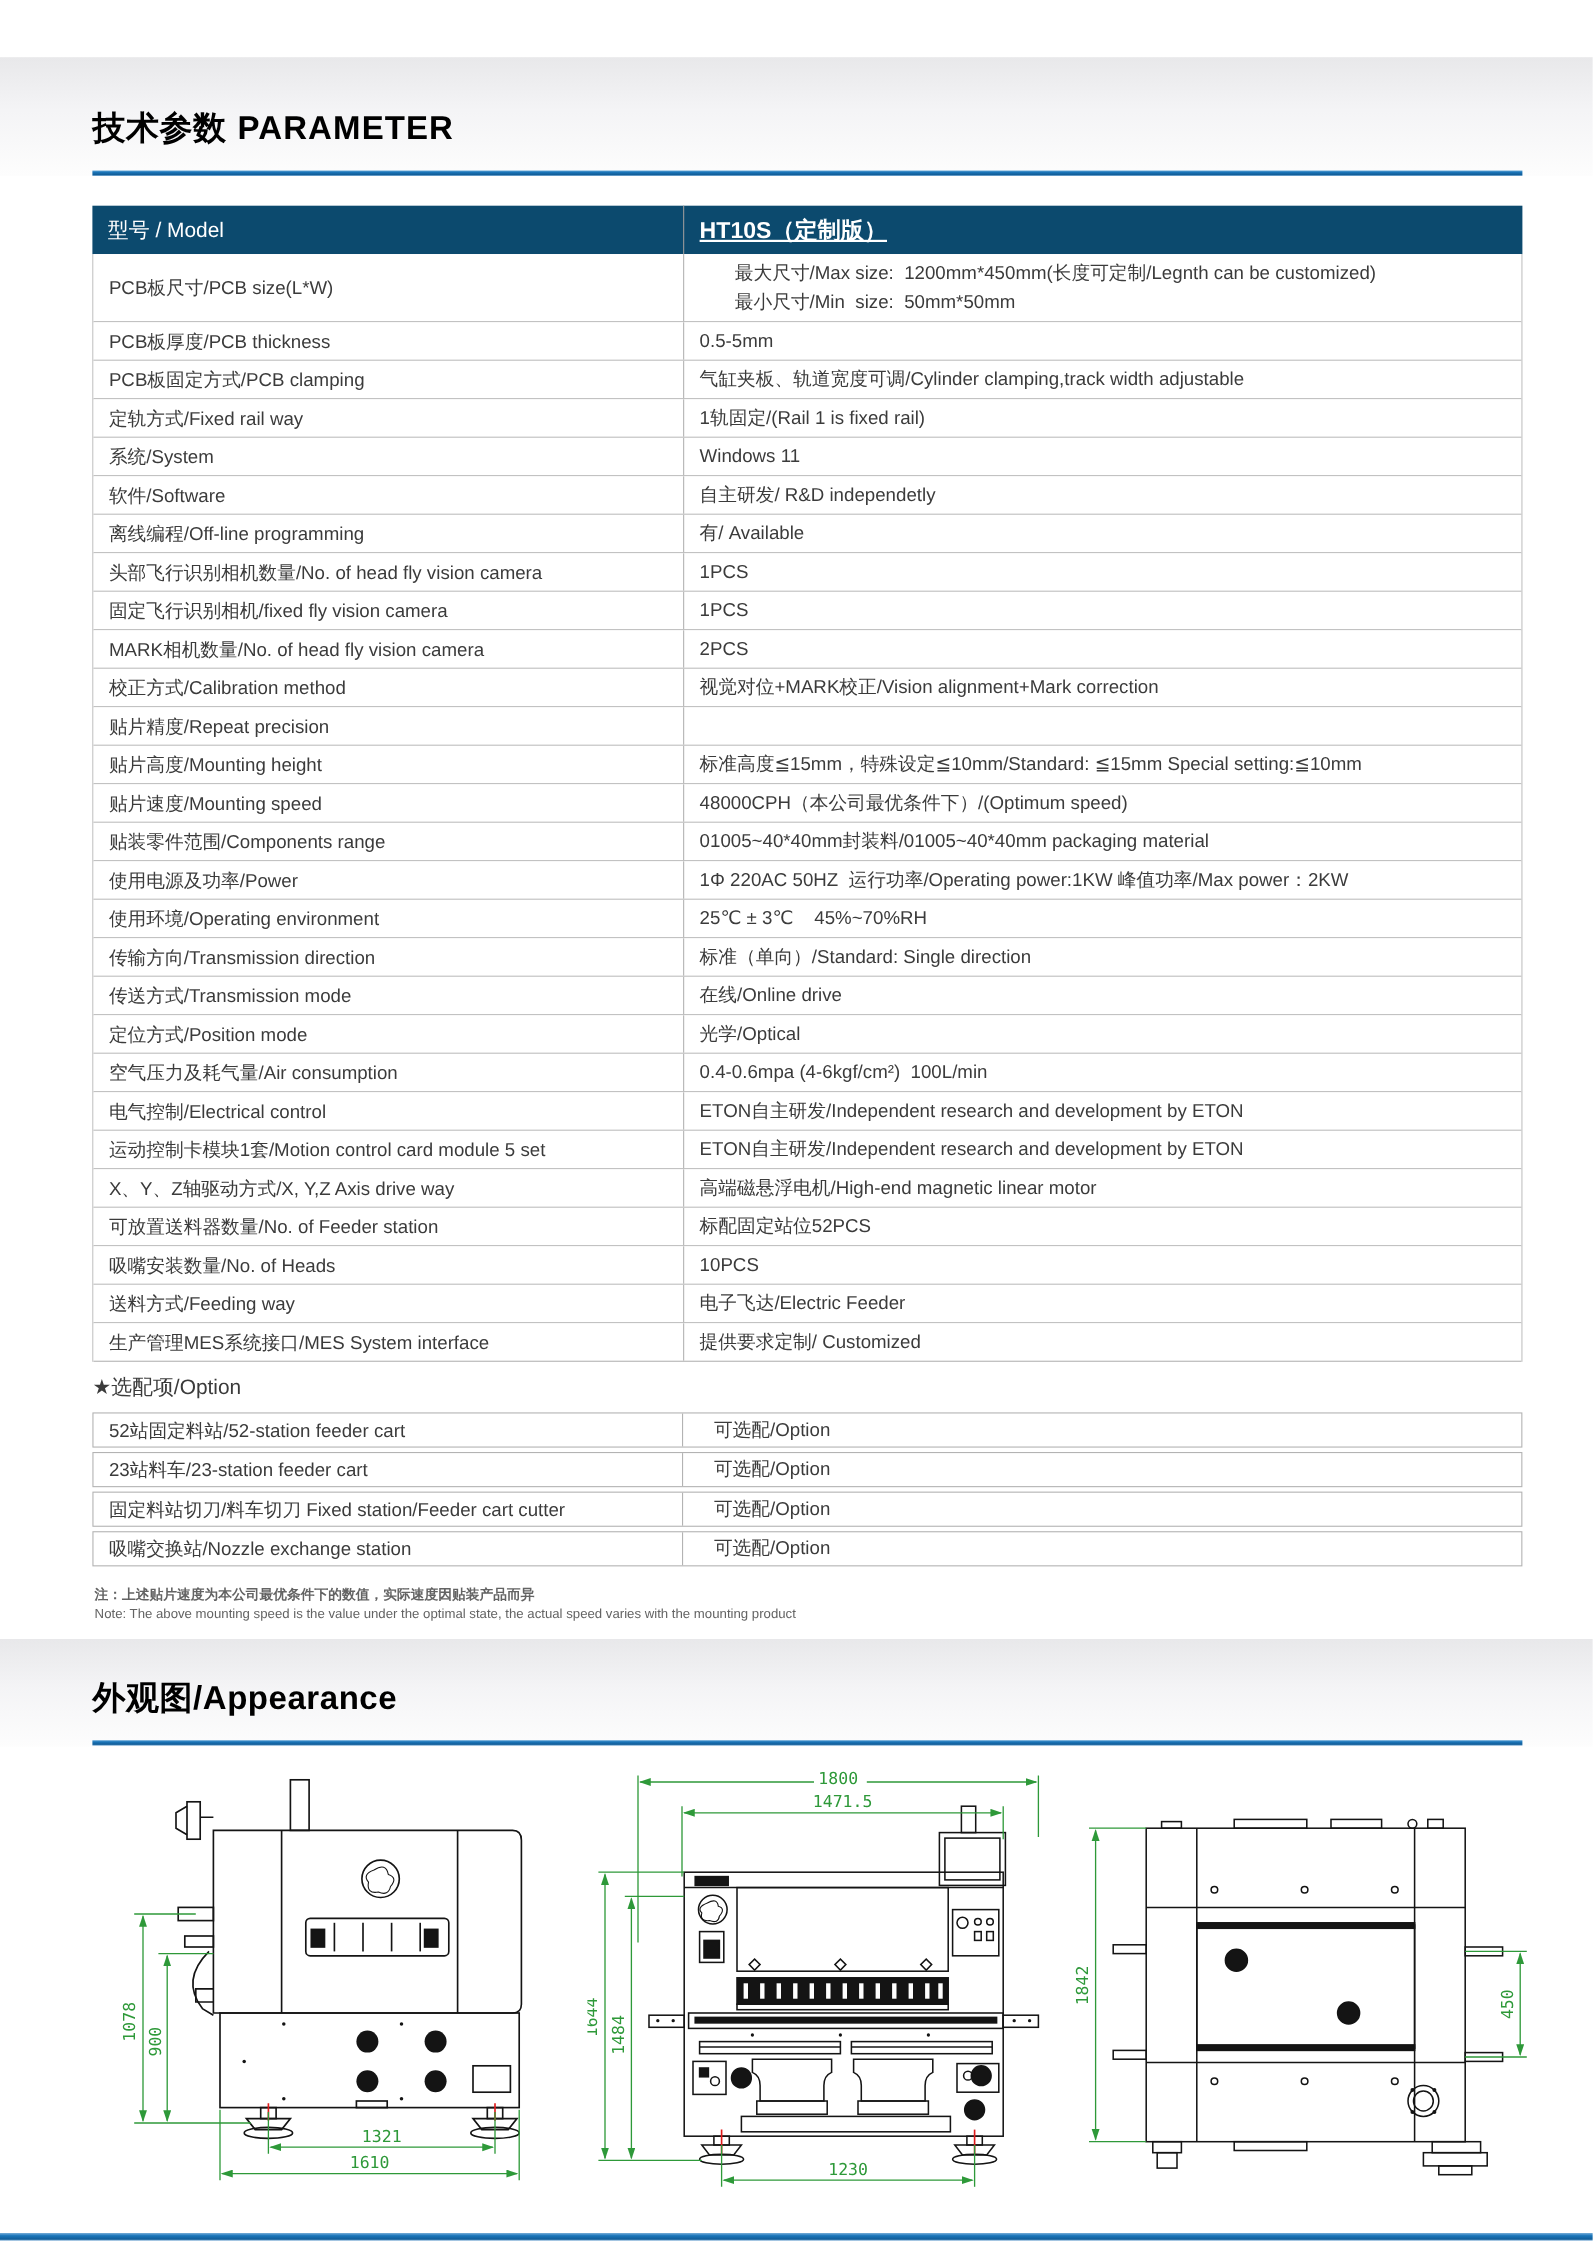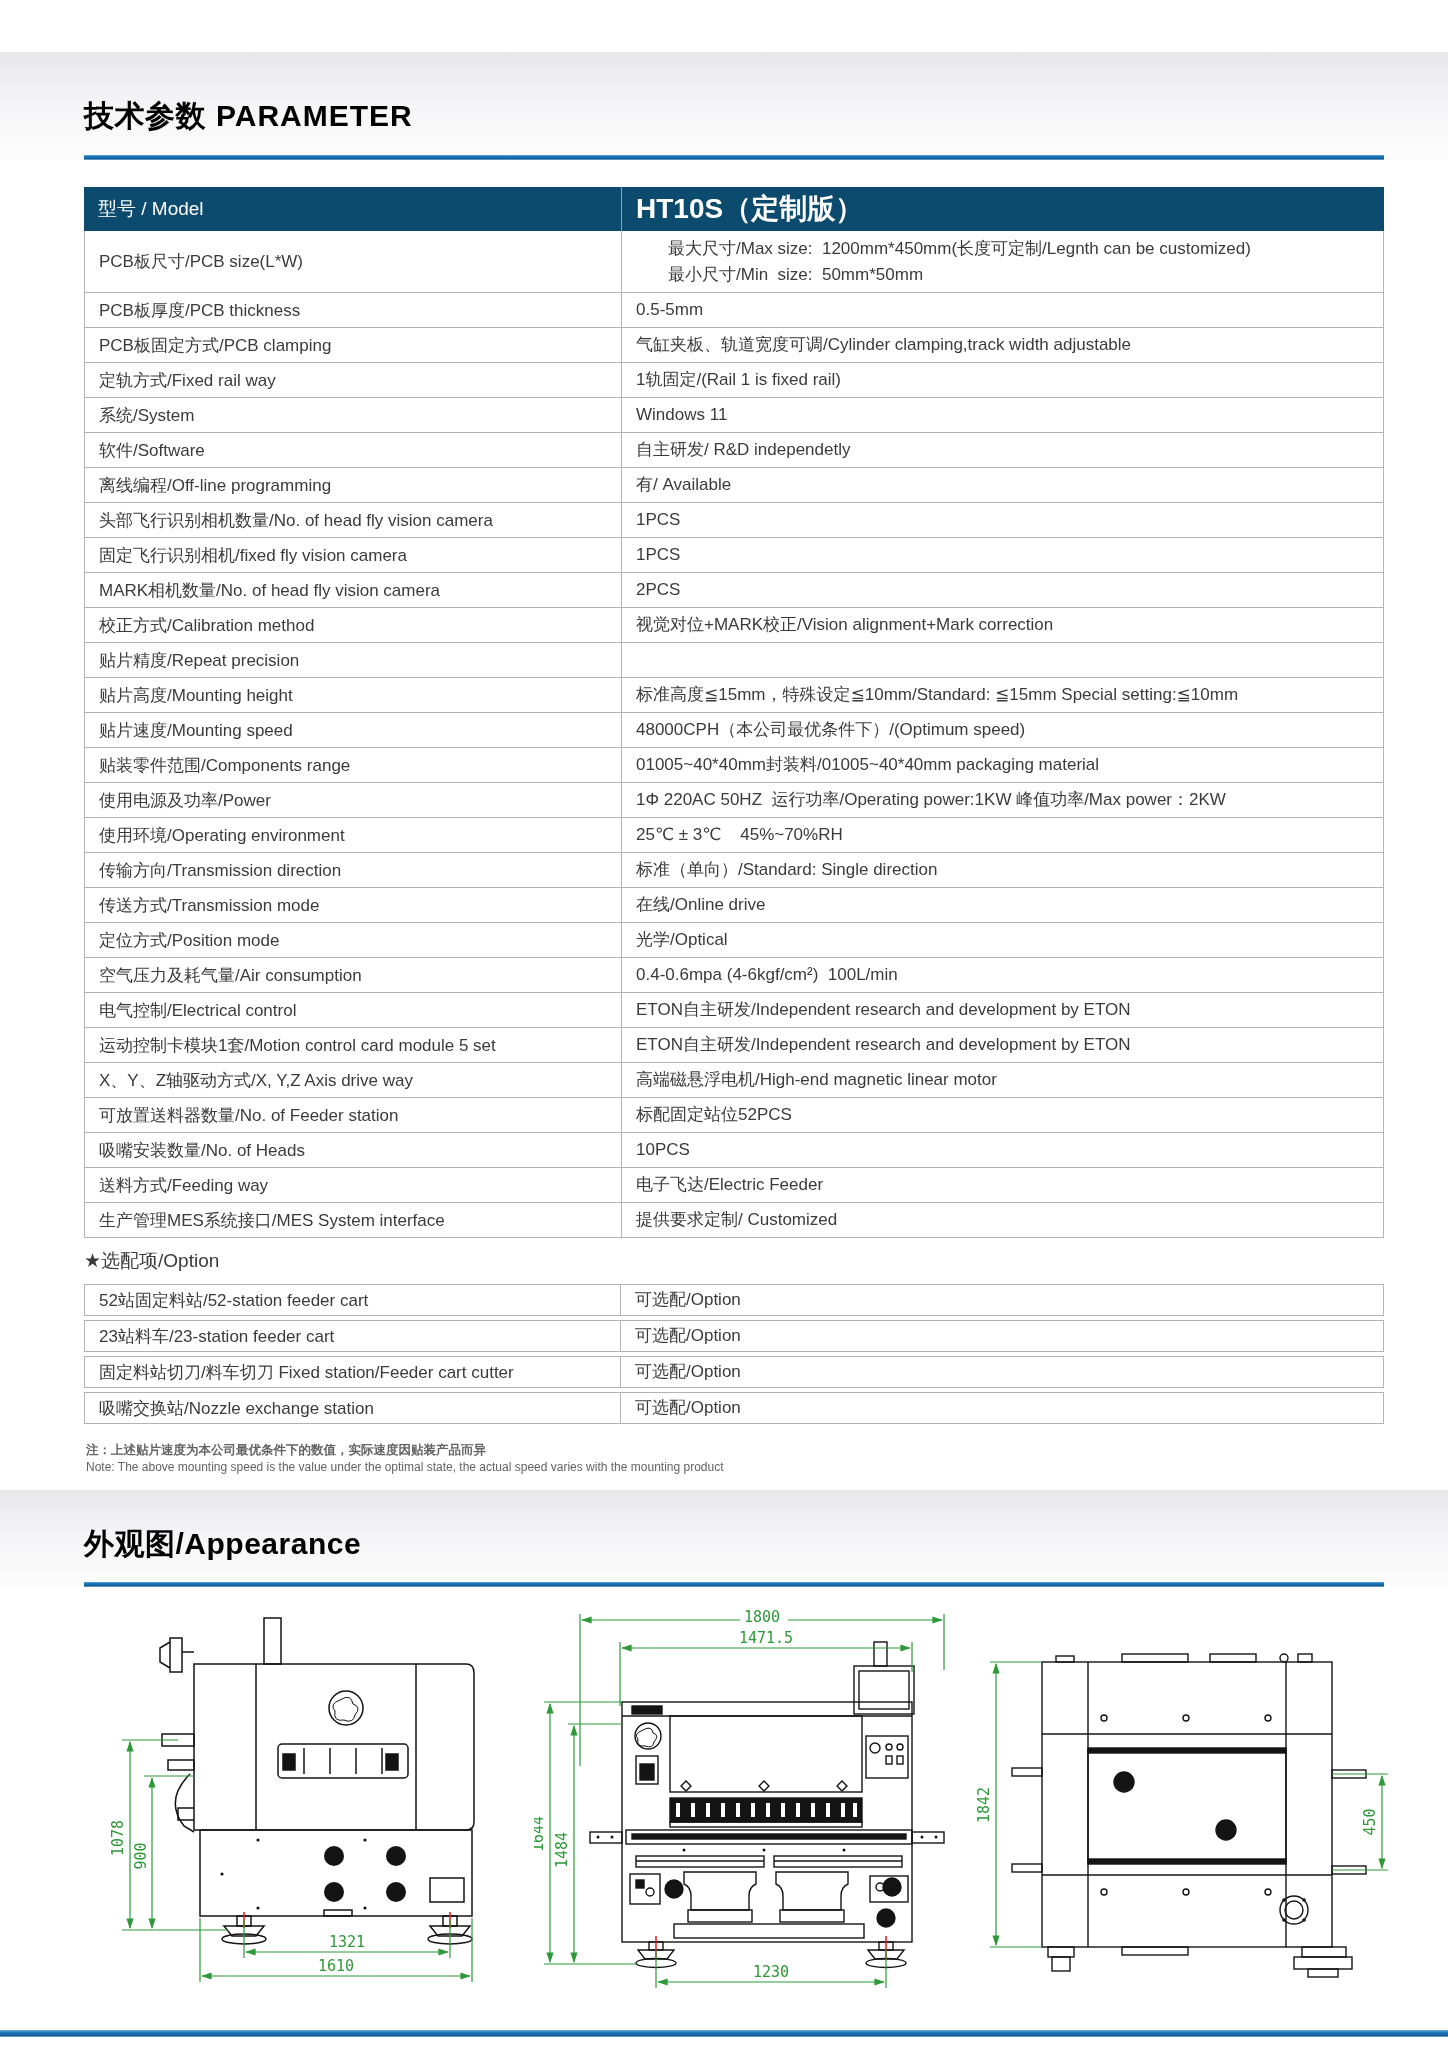--- a/index.html
+++ b/index.html
@@ -16,33 +16,33 @@
   .rule-2 { top:1582px; }
   .section-title { position:absolute; left:84px; font-size:30px; font-weight:bold; color:#000000; letter-spacing:0.5px; }
   .title-1 { top:96px; }
   .title-2 { top:1524px; }
   .title-1 .en { font-weight:bold; margin-left:10px; letter-spacing:1px; }
 
   
   .spec-table { position:absolute; top:187px; left:84px; width:1300px; }
   .spec-header { display:flex; height:44px; background:#0c4a6e; color:#ffffff; align-items:stretch; }
   .spec-header .h-left { width:538px; display:flex; align-items:center; padding-left:14px; font-size:19px; border-right:1px solid #9a9a9a; }
-  .spec-header .h-right { flex:1; display:flex; align-items:center; padding-left:14px; font-size:28px; font-weight:bold; }
+  .spec-header .h-right { flex:1; display:flex; align-items:center; padding-left:14px; font-size:21px; font-weight:bold;text-decoration:underline; }
   .spec-body { border-left:1px solid #b3b3b3; border-right:1px solid #b3b3b3; }
   .spec-row { display:flex; height:35px; border-bottom:1px solid #b3b3b3; background:#ffffff; }
   .spec-row.tall { height:62px;gap:32px; }
   .cell-label { width:537px; border-right:1px solid #b3b3b3; display:flex; align-items:center;
                 padding:0 8px 0 14px; font-size:17px; color:#3b3b3b; }
   .cell-value { flex:1; display:flex; align-items:center; padding:0 8px 0 14px; font-size:17px;
                 color:#3b3b3b; white-space:pre-wrap; line-height:26px; }
 
   
   .option-heading { position:absolute; top:1248px; left:84px; font-size:19px; color:#3b3b3b; }
   .option-table { position:absolute; top:1284px; left:84px; width:1300px; }
-  .option-row { display:flex; height:32px; border:1px solid #b3b3b3; margin-bottom:4px; background:#fff; }
+  .option-row { display:flex; height:32px; border:1px solid #b3b3b3; margin-bottom:4px; background:#fff;gap:14px; }
   .option-row .cell-label { width:536px; }
   .option-row .cell-value { font-size:17px; }
 
   .notes { position:absolute; top:1442px; left:86px; color:#636363; }
   .note-zh { font-size:12.5px; font-weight:bold; line-height:17px; }
   .note-en { font-size:12px; line-height:17px; }
 
   
   .drawing { position:absolute; }
   .dwg-1 { left:78px;  top:1612px; }

